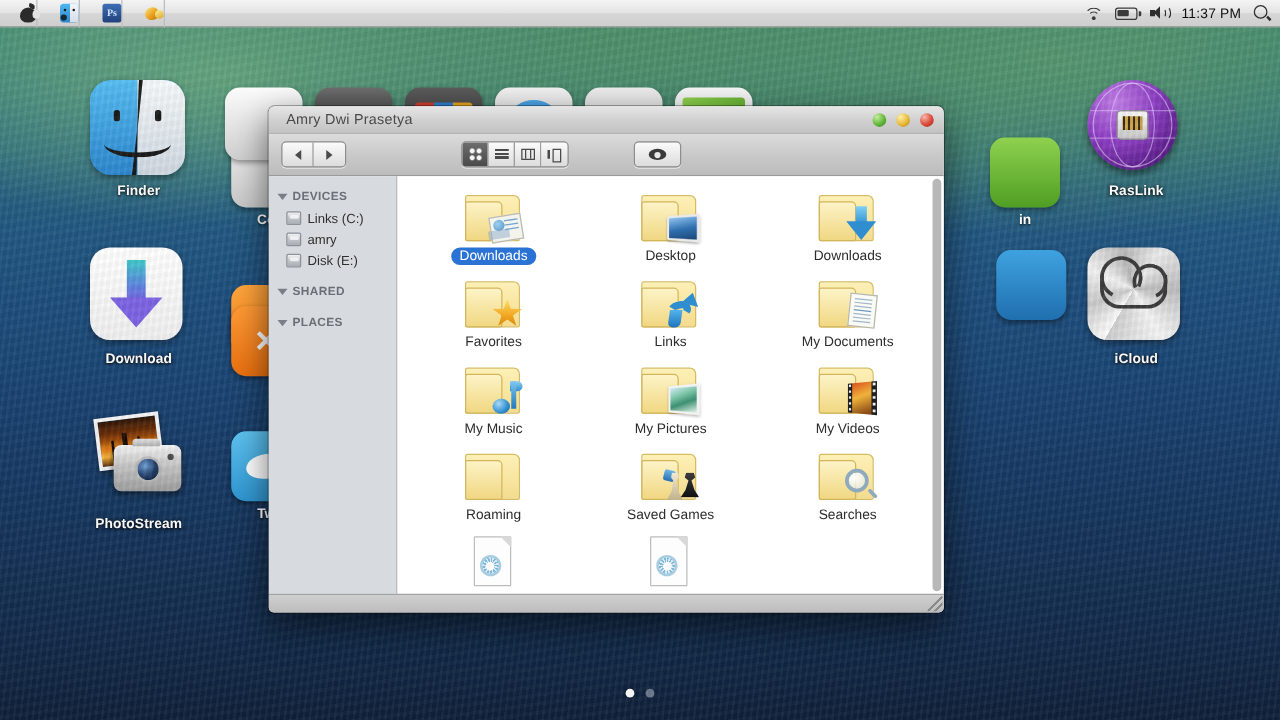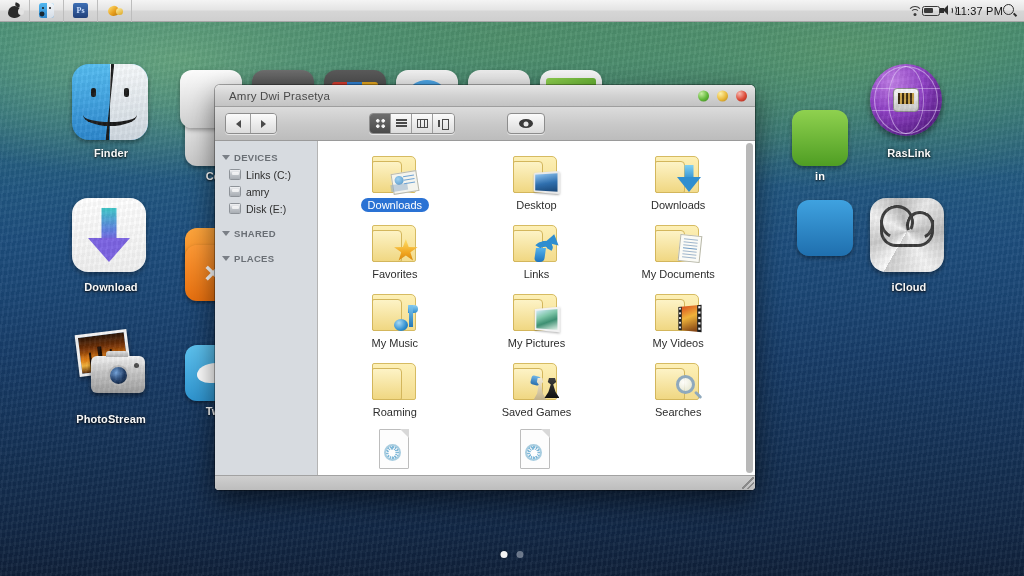--- a/index.html
+++ b/index.html
@@ -36,27 +36,27 @@
     width: 1024px; height: 22px;
     background: linear-gradient(180deg,#f4f4f4 0%, #e4e4e4 48%, #d6d6d6 52%, #cfcfcf 100%);
     border-bottom: 1px solid #a6a6a6;
     display: flex; align-items: center;
     z-index: 100;
     font-size: 11px; color: #1a1a1a;
   }
   .mb-left { display: flex; align-items: center; height: 22px; }
   .mb-cell {
     width: 34px; height: 22px;
-    display: flex; align-items: center; justify-content: center;
+    display: flex; align-items: center; justify-content: flex-end;
     border-right: 1px solid #bdbdbd;
   }
   .mb-cell:first-child { width: 30px; }
   .mb-right {
     margin-left: auto; display: flex; align-items: center;
-    padding-right: 8px; height: 18px;
+    gap: 10px; padding-right: 8px; height: 18px;
   }
   .mb-clock { font-size: 11px; color: #111; letter-spacing: .2px; }
 
   .apple-logo { width: 13px; height: 15px; position: relative; }
   .apple-logo .body {
     position: absolute; left: 0; top: 3px; width: 13px; height: 12px;
     background: #2b2b2b;
     border-radius: 50% 50% 46% 46% / 58% 58% 42% 42%;
   }
   .apple-logo .bite {

